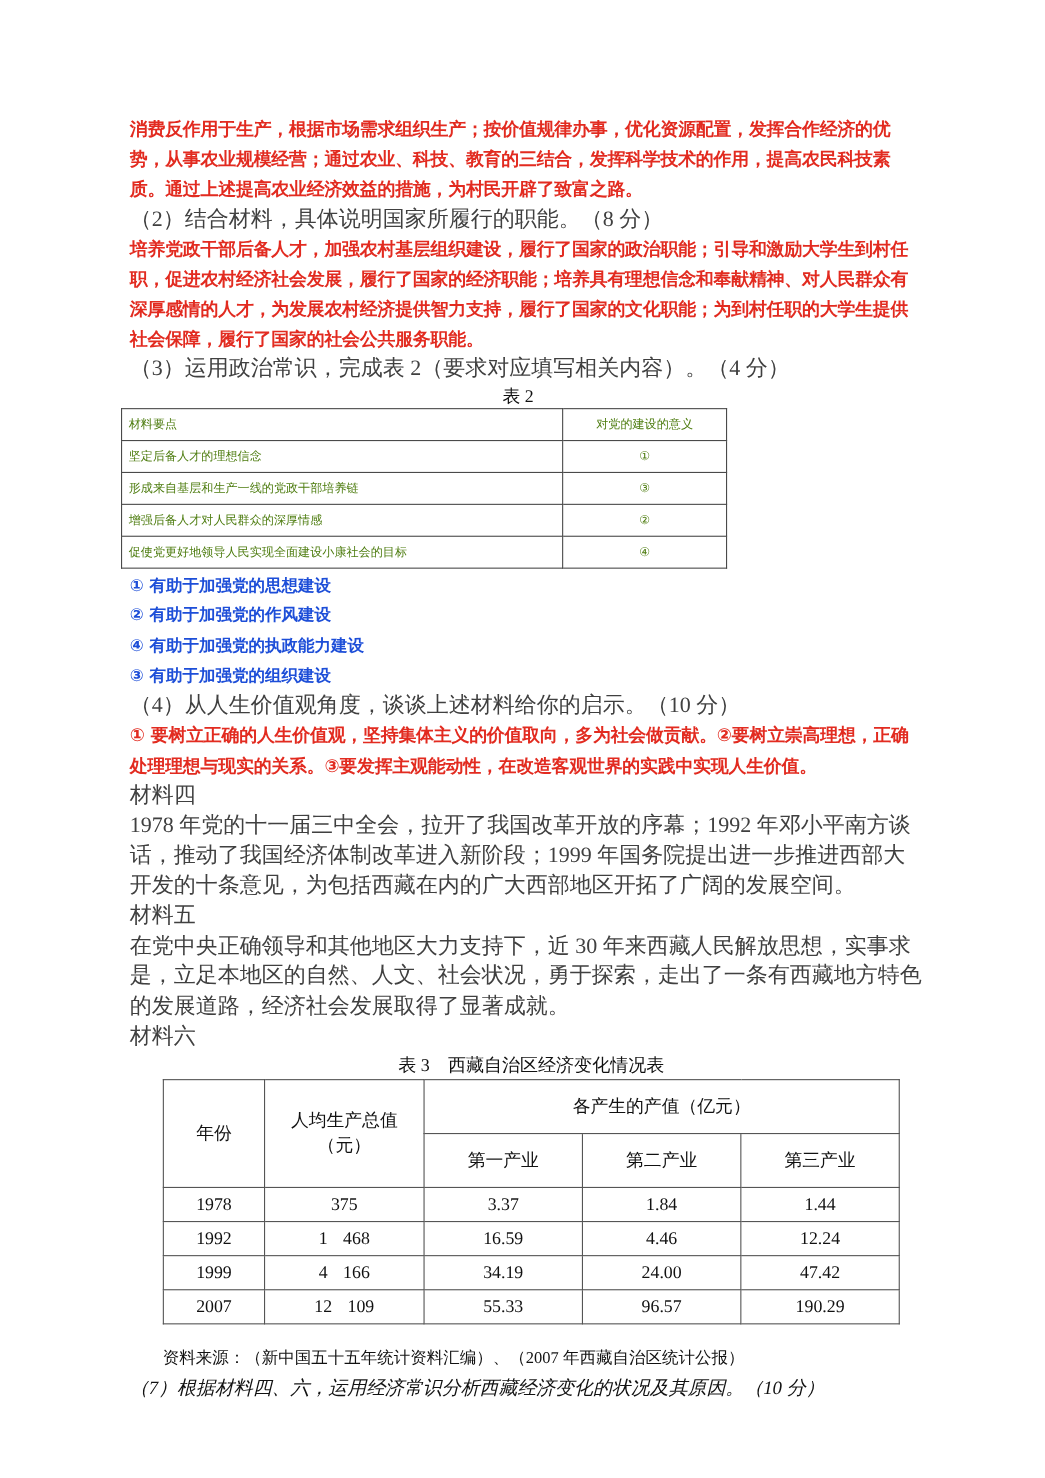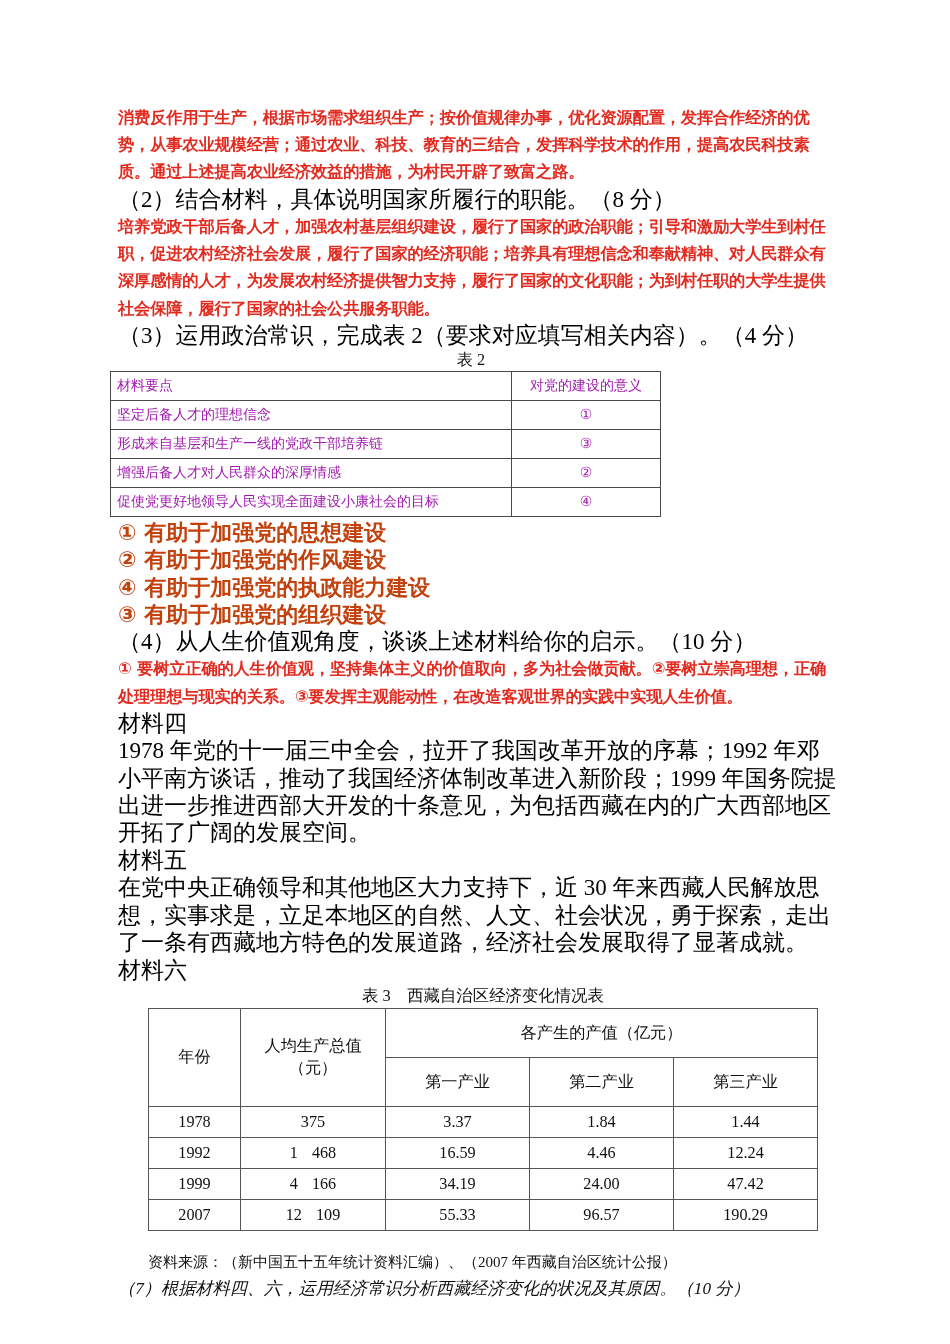--- a/index.html
+++ b/index.html
@@ -30,58 +30,58 @@
 
   
   .blk {
     font-size: 17.2px;
     line-height: 27.2px;
     letter-spacing: 0px;
     white-space: pre-wrap;
     word-break: break-all;
   }
   .black {
-    color: #000000;
+    color: #404040;
     font-family: "Liberation Serif", "DejaVu Serif", serif;
-    font-size: 23px;
+    font-size: 20px;
     line-height: 27.4px;
   }
   .red {
     color: #e22b20;
     font-family: "DejaVu Sans", "Liberation Sans", sans-serif;
     font-weight: bold;
     font-size: 16.3px;
     line-height: 27.2px;
     letter-spacing: -0.2px;
   }
   .red-line {
-    color: #c2410c;
+    color: #1d4ed8;
     font-family: "DejaVu Sans", "Liberation Sans", sans-serif;
     font-weight: bold;
-    font-size: 22px;
+    font-size: 15px;
     line-height: 27.2px;
     white-space: nowrap;
   }
 
   
   .tbl2-cap {
     text-align: center;
     font-size: 16.2px;
     line-height: 22px;
     color: #111;
     width: 722px;
     margin-left: -8px;
   }
   table.t2 {
     border-collapse: collapse;
     width: 550px;
     margin-left: -8px;
     table-layout: fixed;
-    font-size: 14px;
-    color: #a21caf;
+    font-size: 11px;
+    color: #4d7c0f;
   }
   table.t2 td {
     border: 1.2px solid #4a4a4a;
     height: 26px;
     padding: 1px 6px;
     line-height: 22px;
   }
   table.t2 td.c { text-align: center; padding: 1px 2px; }
   .col-a { width: 401px; }
   .col-b { width: 149px; }

